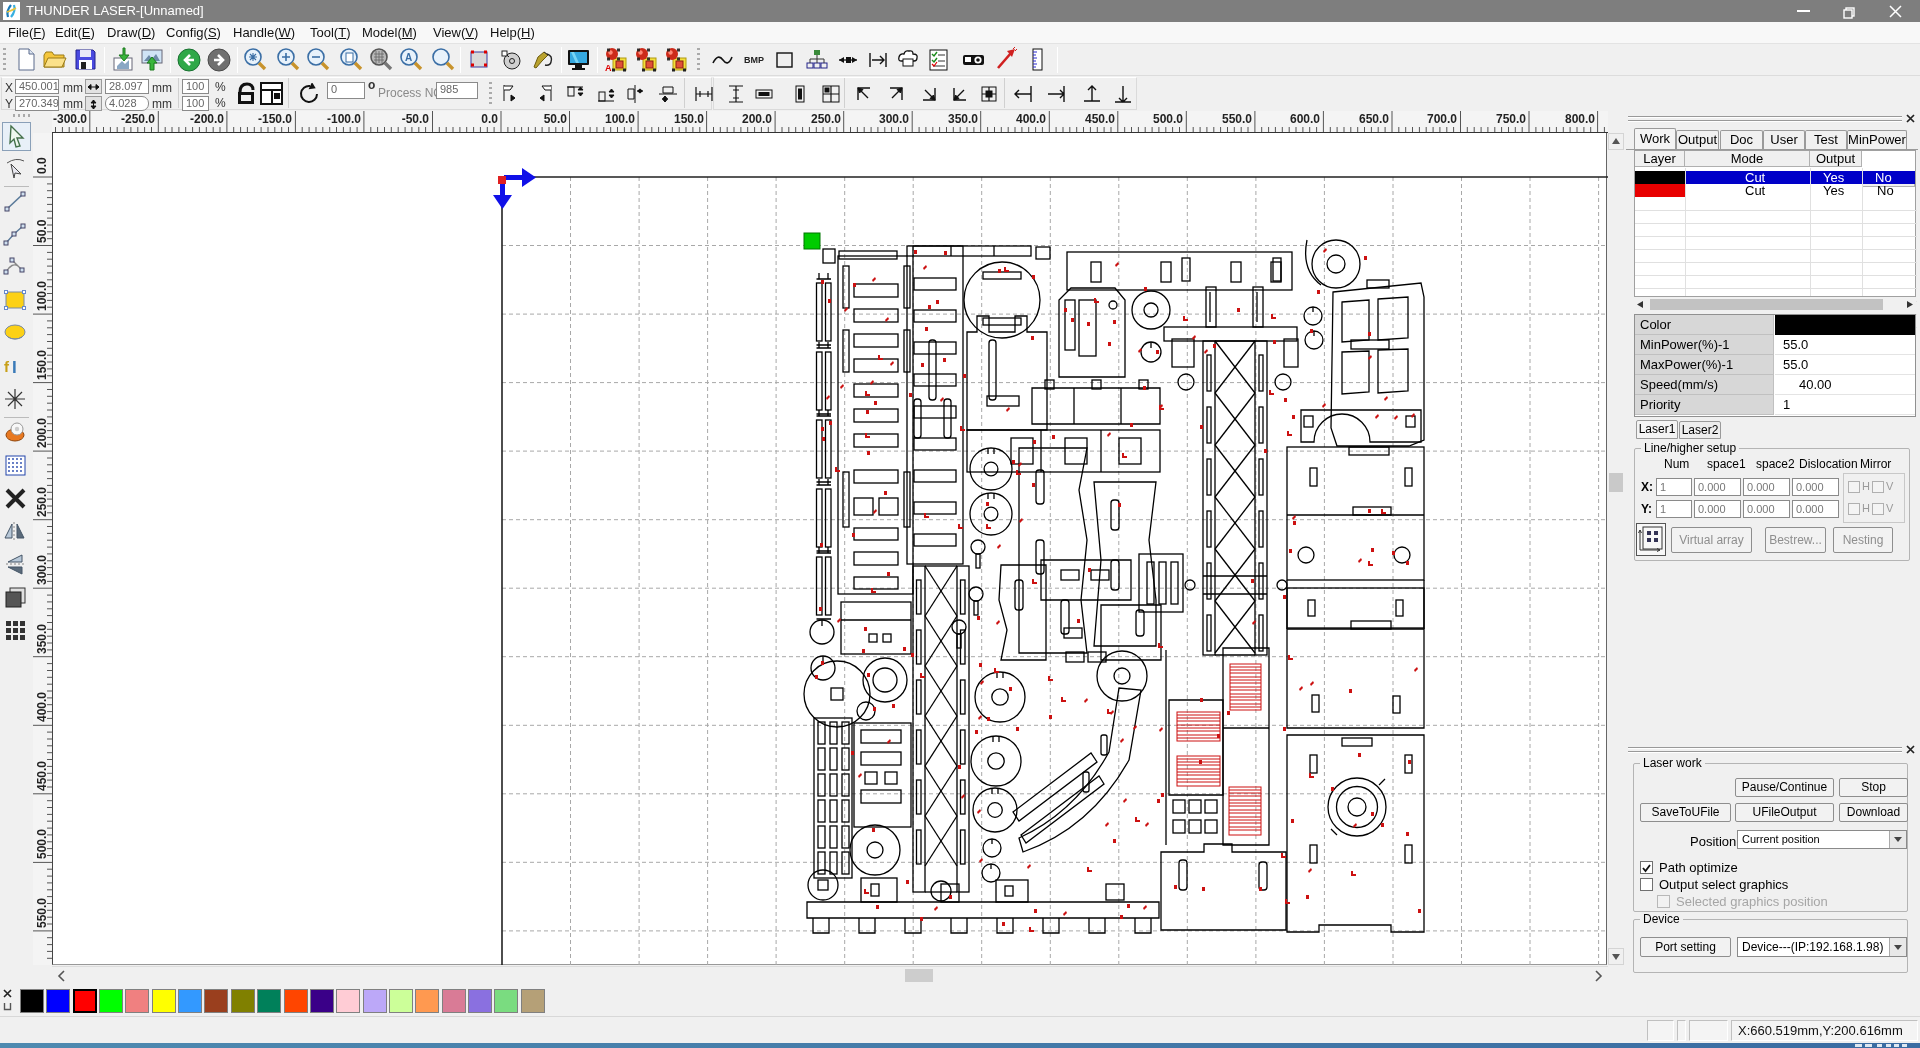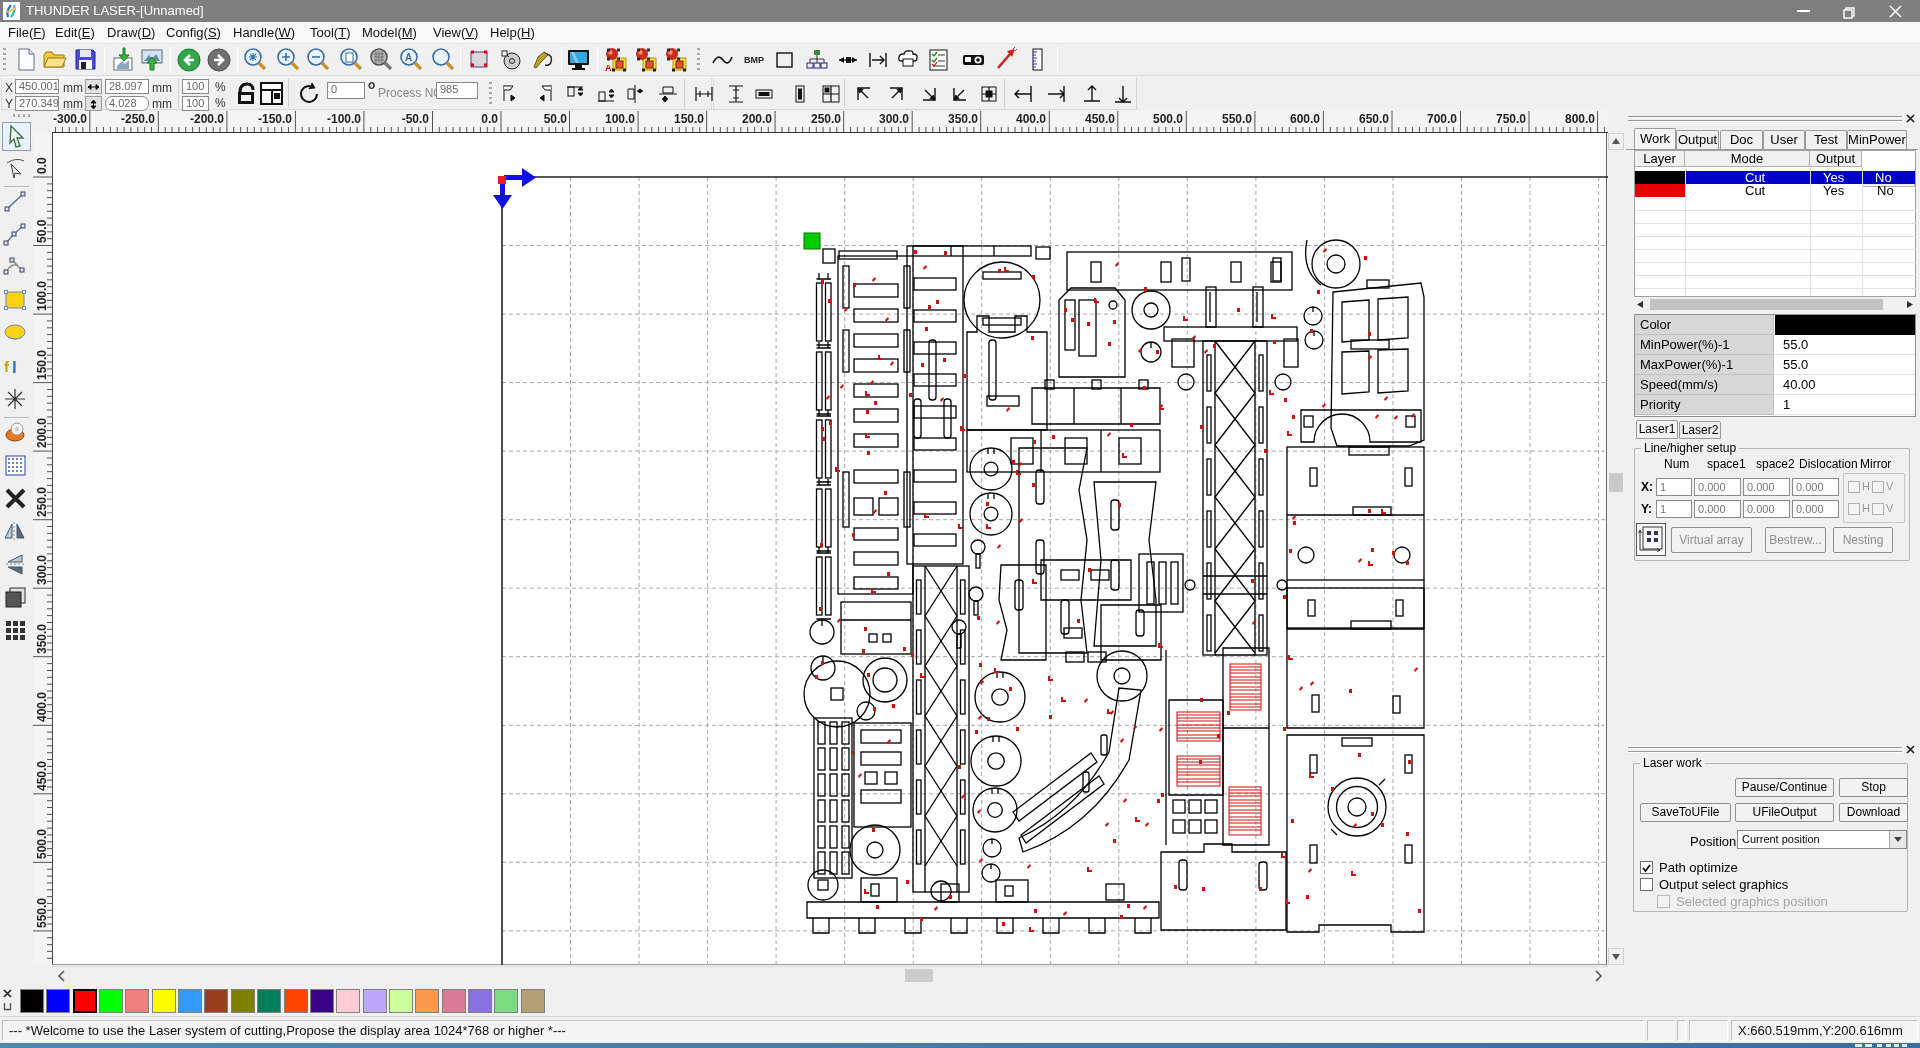--- a/index.html
+++ b/index.html
@@ -1533,21 +1533,21 @@
       <div class="abs" style="left:16px;top:1px;width:233px;height:11px;background:#c2c2c2;"></div>
     </div>
     <div class="abs" style="left:10px;top:203px;width:282px;height:103px;border:1px solid #909090;background:#fff;">
       <div class="abs" style="left:0px;top:0px;width:139px;height:20px;background:#d7d7d7;border-bottom:1px solid #c0c0c0;border-right:1px solid #c0c0c0;line-height:20px;padding-left:5px;font-size:13px;">Color</div>
       <div class="abs" style="left:140px;top:0px;width:140px;height:20px;background:#000;"></div>
       <div class="abs" style="left:0px;top:20px;width:139px;height:20px;background:#d7d7d7;border-bottom:1px solid #c0c0c0;border-right:1px solid #c0c0c0;line-height:20px;padding-left:5px;font-size:13px;">MinPower(%)-1</div>
       <div class="abs" style="left:140px;top:20px;width:140px;height:20px;line-height:20px;padding-left:8px;font-size:13px;border-bottom:1px solid #e4e4e4;">55.0</div>
       <div class="abs" style="left:0px;top:40px;width:139px;height:20px;background:#d7d7d7;border-bottom:1px solid #c0c0c0;border-right:1px solid #c0c0c0;line-height:20px;padding-left:5px;font-size:13px;">MaxPower(%)-1</div>
       <div class="abs" style="left:140px;top:40px;width:140px;height:20px;line-height:20px;padding-left:8px;font-size:13px;border-bottom:1px solid #e4e4e4;">55.0</div>
       <div class="abs" style="left:0px;top:60px;width:139px;height:20px;background:#d7d7d7;border-bottom:1px solid #c0c0c0;border-right:1px solid #c0c0c0;line-height:20px;padding-left:5px;font-size:13px;">Speed(mm/s)</div>
-      <div class="abs" style="left:140px;top:60px;width:140px;height:20px;line-height:20px;padding-left:8px;font-size:13px;border-bottom:1px solid #e4e4e4;">40.00</div>
+      <div class="abs" style="left:140px;top:60px;width:140px;height:20px;line-height:20px;padding-left:24px;font-size:13px;border-bottom:1px solid #e4e4e4;">40.00</div>
       <div class="abs" style="left:0px;top:80px;width:139px;height:20px;background:#d7d7d7;border-bottom:1px solid #c0c0c0;border-right:1px solid #c0c0c0;line-height:20px;padding-left:5px;font-size:13px;">Priority</div>
       <div class="abs" style="left:140px;top:80px;width:140px;height:20px;line-height:20px;padding-left:8px;font-size:13px;border-bottom:1px solid #e4e4e4;">1</div>
     </div>
     <div class="abs" style="left:12px;top:309px;width:42px;height:19px;background:#f4f4f4;border:1px solid #9a9a9a;border-radius:2px 2px 0 0;text-align:center;font-size:12px;line-height:17px;">Laser1</div>
     <div class="abs" style="left:55px;top:310px;width:42px;height:18px;background:#ededed;border:1px solid #9a9a9a;border-radius:2px 2px 0 0;text-align:center;font-size:12px;line-height:16px;">Laser2</div>
     <div class="gb" style="left:10px;top:337px;width:276px;height:113px;">
       <span>Line/higher setup</span>
       <div class="abs" style="left:29px;top:8px;font-size:12px;">Num</div>
       <div class="abs" style="left:72px;top:8px;font-size:12px;">space1</div>
       <div class="abs" style="left:121px;top:8px;font-size:12px;">space2</div>
@@ -1602,20 +1602,27 @@
           </svg></div></div>
       <div class="cb" style="left:6px;top:97px;"><svg width="11" height="11">
           <path d="M2 5 L4.5 8 L9 2" stroke="#111" stroke-width="1.8" fill="none"></path>
         </svg></div>
       <div class="cbl" style="left:25px;top:96px;">Path optimize</div>
       <div class="cb" style="left:6px;top:114px;"></div>
       <div class="cbl" style="left:25px;top:113px;">Output select graphics</div>
       <div class="cb" style="left:23px;top:131px;border-color:#b8b8b8;background:#f2f2f2;"></div>
       <div class="cbl" style="left:42px;top:130px;color:#a6a6a6;">Selected graphics position</div>
     </div>
+    <div class="gb" style="left:9px;top:808px;width:275px;height:54px;">
+      <span>Device</span>
+      <div class="btn" style="left:6px;top:17px;width:91px;height:20px;line-height:18px;">Port setting</div>
+      <div class="abs" style="left:103px;top:17px;width:170px;height:20px;background:#fff;border:1px solid #8a8a8a;font-size:12px;line-height:18px;padding-left:4px;">Device---(IP:192.168.1.98)<div class="abs" style="right:0;top:0;width:17px;height:18px;background:#e8e8e8;border-left:1px solid #aaa;"><svg width="16" height="17">
+            <path d="M4 7 L8 12 L12 7 Z" fill="#444"></path>
+          </svg></div></div>
+    </div>
   </div>
 <div class="abs" style="left:1608px;top:133px;width:16px;height:832px;background:#f0f0f0;">
     <div class="abs" style="left:0;top:0;width:16px;height:17px;background:#f0f0f0;border:1px solid #d4d4d4;"><svg width="14" height="15">
         <path d="M7 4 L11 10 H3 Z" fill="#555"></path>
       </svg></div>
     <div class="abs" style="left:0;top:815px;width:16px;height:17px;background:#f0f0f0;border:1px solid #d4d4d4;"><svg width="14" height="15">
         <path d="M7 11 L11 5 H3 Z" fill="#555"></path>
       </svg></div>
     <div class="abs" style="left:1px;top:340px;width:14px;height:19px;background:#c9c9c9;"></div>
   </div>
@@ -1650,21 +1657,20 @@
     <div class="abs" style="left:336px;top:4px;width:24px;height:24px;background:#ffccd5;border:1px solid #808080;"></div>
     <div class="abs" style="left:363px;top:4px;width:24px;height:24px;background:#bca8f8;border:1px solid #808080;"></div>
     <div class="abs" style="left:389px;top:4px;width:24px;height:24px;background:#ccff99;border:1px solid #808080;"></div>
     <div class="abs" style="left:415px;top:4px;width:24px;height:24px;background:#ff9950;border:1px solid #808080;"></div>
     <div class="abs" style="left:442px;top:4px;width:24px;height:24px;background:#d97b96;border:1px solid #808080;"></div>
     <div class="abs" style="left:468px;top:4px;width:24px;height:24px;background:#8a70e0;border:1px solid #808080;"></div>
     <div class="abs" style="left:494px;top:4px;width:24px;height:24px;background:#7adc80;border:1px solid #808080;"></div>
     <div class="abs" style="left:521px;top:4px;width:24px;height:24px;background:#b5a077;border:1px solid #808080;"></div>
   </div>
 <div class="abs" style="left:0;top:1016px;width:1920px;height:27px;background:#f0f0f0;border-top:1px solid #d8d8d8;">
-    <div class="abs" style="left:2px;top:3px;width:1642px;height:21px;background:#f4f4f4;border:1px solid #c0c0c0;border-right-color:#fff;border-bottom-color:#fff;font-size:13px;color:#111;line-height:19px;padding-left:6px;overflow:hidden;">--- *Welcome to use the Laser system of cutting,Propose the display area 1024*768 or higher *---</div>
     <div class="abs" style="left:1647px;top:3px;width:27px;height:21px;background:#f4f4f4;border:1px solid #c0c0c0;border-right-color:#fff;border-bottom-color:#fff;font-size:13px;color:#111;line-height:19px;padding-left:6px;overflow:hidden;"></div>
     <div class="abs" style="left:1677px;top:3px;width:9px;height:21px;background:#f4f4f4;border:1px solid #c0c0c0;border-right-color:#fff;border-bottom-color:#fff;font-size:13px;color:#111;line-height:19px;padding-left:6px;overflow:hidden;"></div>
     <div class="abs" style="left:1689px;top:3px;width:39px;height:21px;background:#f4f4f4;border:1px solid #c0c0c0;border-right-color:#fff;border-bottom-color:#fff;font-size:13px;color:#111;line-height:19px;padding-left:6px;overflow:hidden;"></div>
     <div class="abs" style="left:1731px;top:3px;width:187px;height:21px;background:#f4f4f4;border:1px solid #c0c0c0;border-right-color:#fff;border-bottom-color:#fff;font-size:13px;color:#111;line-height:19px;padding-left:6px;overflow:hidden;">X:660.519mm,Y:200.616mm</div>
   </div>
 <div class="abs" style="left:0;top:1043px;width:1920px;height:5px;background:linear-gradient(90deg,#4e8ab0 0%,#4379a8 55%,#3a6ca2 100%);overflow:hidden;">
     <svg class="abs" style="left:1853px;top:0px;" width="60" height="5">
       <g fill="#dde8f2">
         <rect x="2" y="1" width="7" height="3"></rect>
         <rect x="12" y="1" width="7" height="3"></rect>

